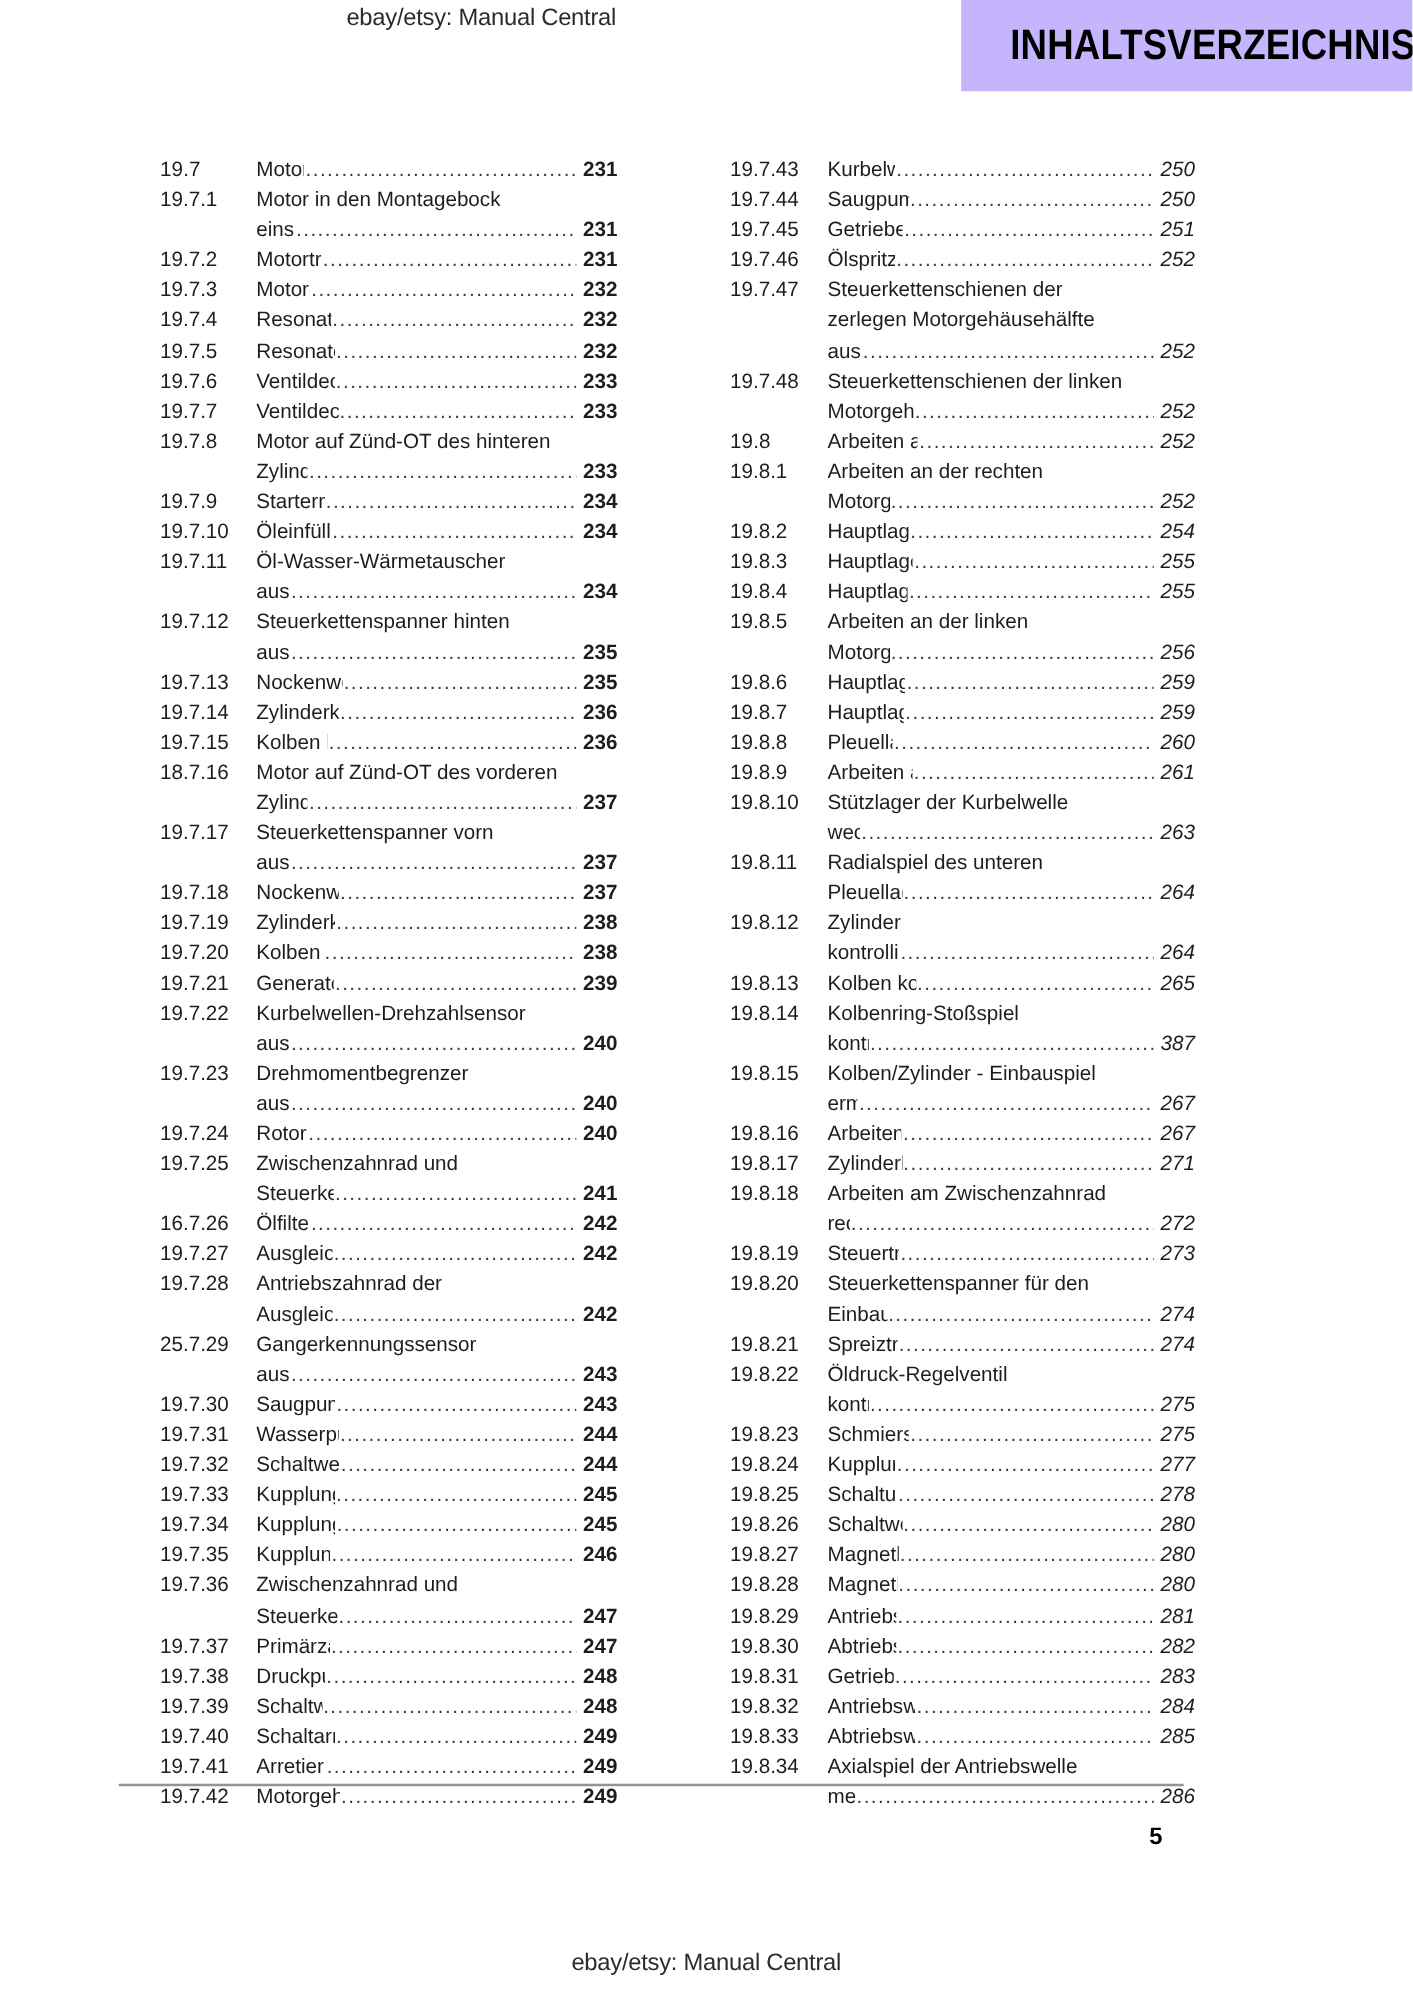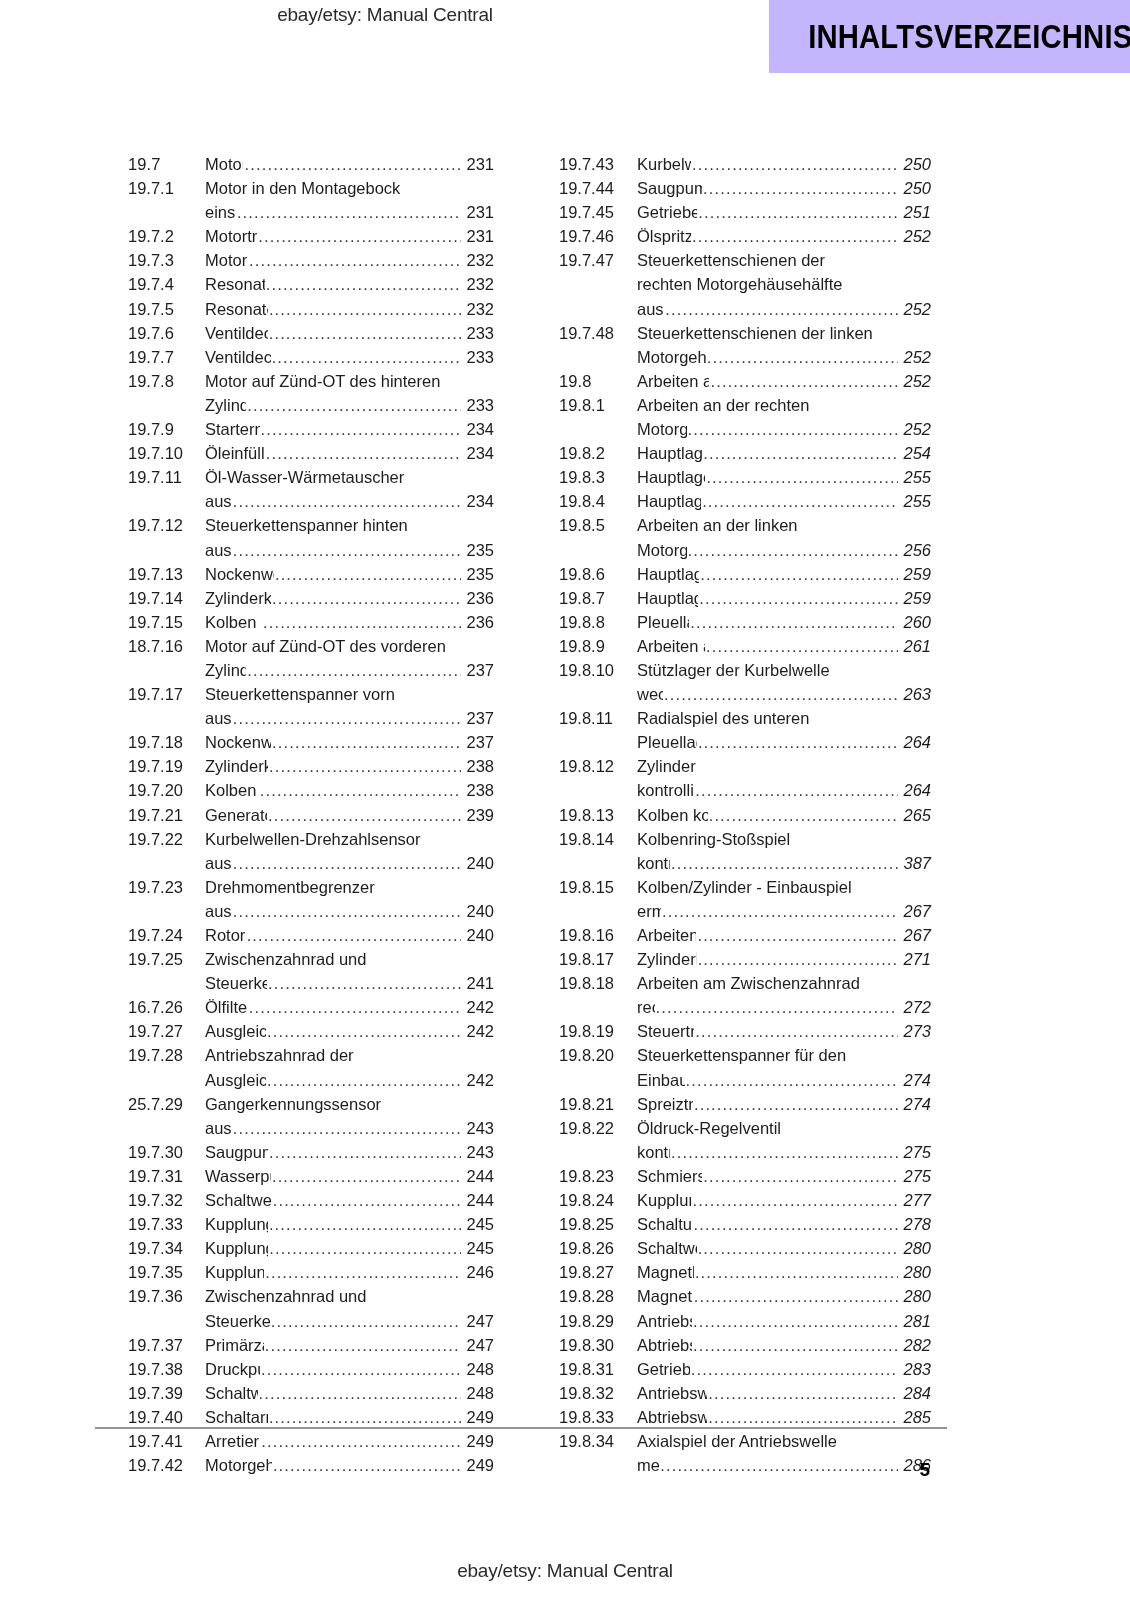--- a/index.html
+++ b/index.html
@@ -57,24 +57,23 @@
   
   #toc {
     position: absolute;
     left: 0;
     top: 124px;
     width: 1130px;
   }
   .toc-column {
     position: absolute;
     top: 0;
-    margin-top: 28px;
   }
   #toc-column-left  { left: 128px; width: 366px; }
-  #toc-column-right { left: 559px; width: 372px; }
+  #toc-column-right { left: 584px; width: 372px; }
 
   .toc-entry {
     display: flex;
     align-items: flex-start;
     margin: 0;
     padding: 0;
   }
   .toc-num {
     flex: 0 0 auto;
     font-size: 16.5px;
@@ -117,21 +116,21 @@
   }
   .toc-dots::before {
     content: "............................................................................................................";
   }
   .toc-page {
     flex: 0 0 auto;
     text-align: right;
     font-size: 16.5px;
     color: #1d1d1d;
   }
-  #toc-column-left  .toc-page { width: 32px; }
+  #toc-column-left  .toc-page { width: 32px; font-weight: bold; }
   #toc-column-right .toc-page { width: 32px; font-style: italic; }
 
   
   .toc-entry.level1 .toc-num { letter-spacing: 0.1px; }
   .toc-entry.level1 .toc-body { margin-left: 0px; }
 
   
   #footer-rule {
     position: absolute;
     left: 95px;
@@ -683,21 +682,21 @@
           </div>
         </div>
       </div>
       <div class="toc-entry level2">
         <div class="toc-num">19.7.47</div>
         <div class="toc-body">
           <div class="toc-line">
             <span class="toc-text">Steuerkettenschienen der</span>
           </div>
           <div class="toc-line wrapline">
-            <span class="toc-text">rechten Motorgehäusehälfte</span>
+            <span class="toc-text">zerlegen Motorgehäusehälfte</span>
           </div>
           <div class="toc-line wrapline">
             <span class="toc-text">ausbauen</span>
             <span class="toc-dots"></span>
             <span class="toc-page">252</span>
           </div>
         </div>
       </div>
       <div class="toc-entry level2">
         <div class="toc-num">19.7.48</div>

